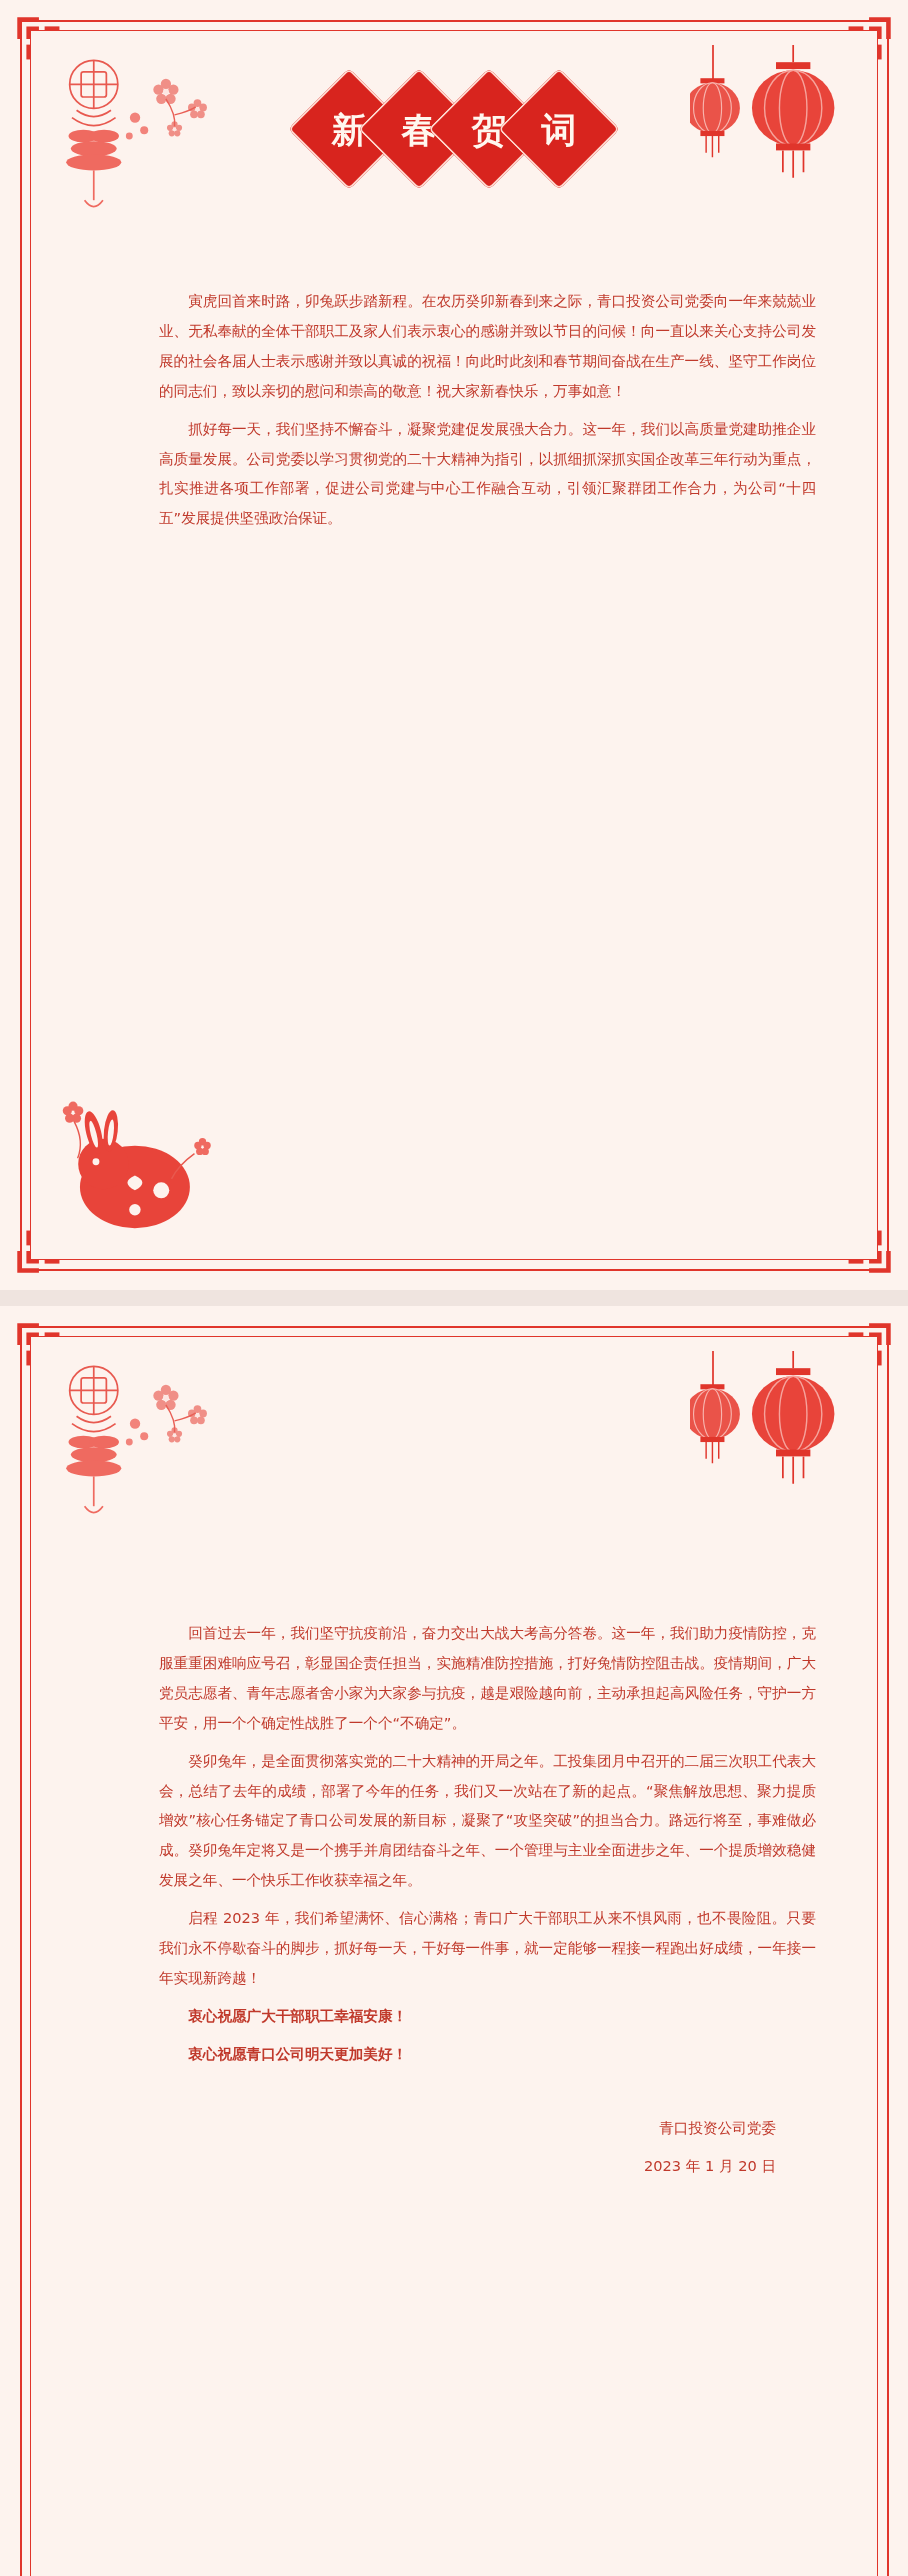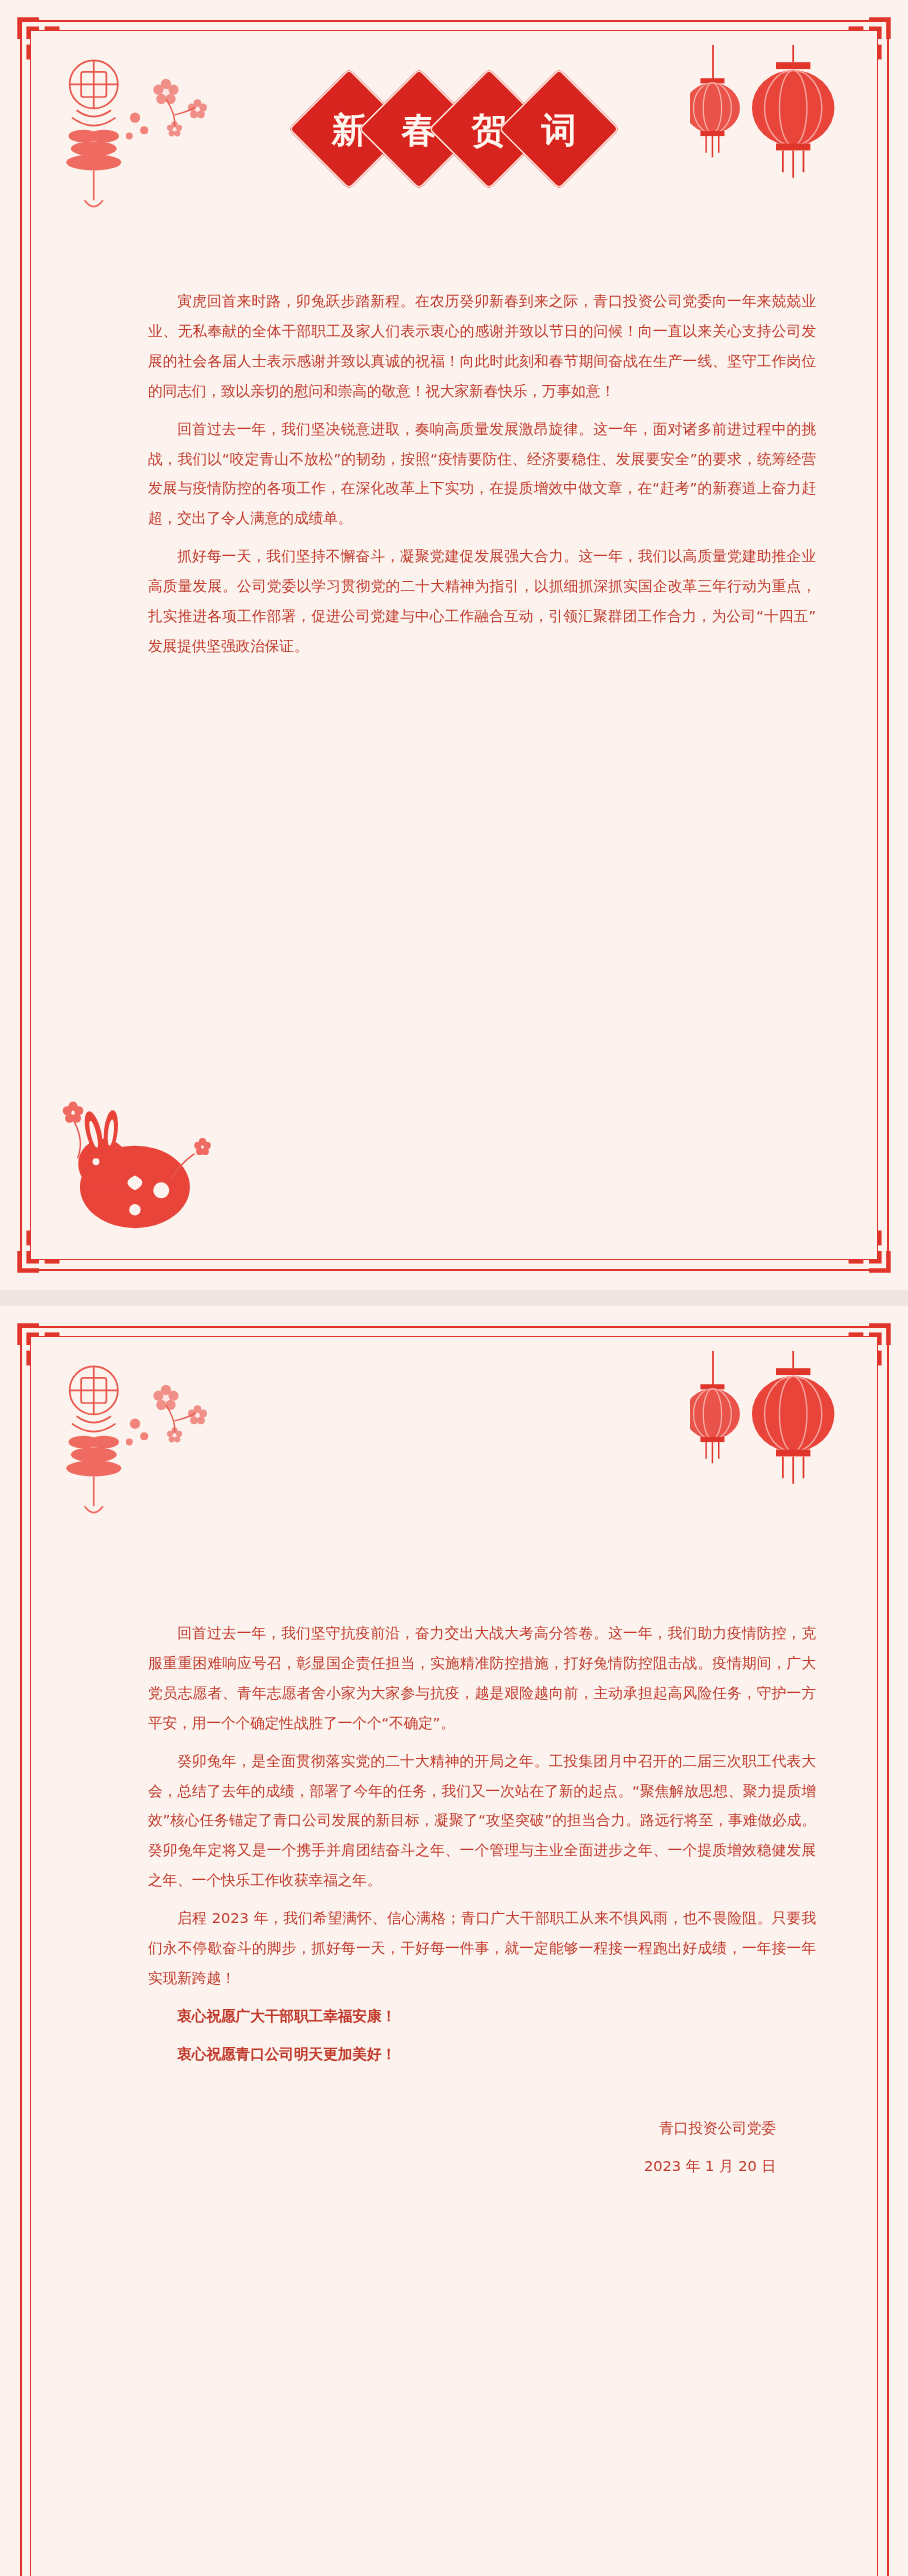--- a/index.html
+++ b/index.html
@@ -109,21 +109,21 @@
     right:92px;
     color:#c0392b;
     font-size:14.6px;
     line-height:2.05;
     font-family:"DejaVu Sans","Liberation Sans",sans-serif;
     text-align:justify;
   }
   .content1{top:286px;}
   .content2{top:312px;}
   .content p{
-    margin:0 0 8px 4px;
+    margin:0 0 8px 15px;
     text-indent:2em;
   }
   .content p.b{font-weight:bold;}
   .sig{
     margin-top:44px;
     text-align:right;
     padding-right:40px;
   }
   .sig div{margin-bottom:8px;}
 </style>
@@ -317,21 +317,20 @@
       <span class="ch">贺</span>
     </div>
     <div class="diamond">
       <span class="bg"></span>
       <span class="ch">词</span>
     </div>
   </div>
 
   <div class="content content1">
     <p><span class="b"></span><span>寅虎回首来时路，卯兔跃步踏新程。在农历癸卯新春到来之际，青口投资公司党委向一年来兢兢业业、无私奉献的全体干部职工及家人们表示衷心的感谢并致以节日的问候！向一直以来关心支持公司发展的社会各届人士表示感谢并致以真诚的祝福！向此时此刻和春节期间奋战在生产一线、坚守工作岗位的同志们，致以亲切的慰问和崇高的敬意！祝大家新春快乐，万事如意！</span></p>
-    <p><span class="b">回首过去一年，我们坚决锐意进取，奏响高质量发展激昂旋律。</span><span>这一年，面对诸多前进过程中的挑战，我们以“咬定青山不放松”的韧劲，按照“疫情要防住、经济要稳住、发展要安全”的要求，统筹经营发展与疫情防控的各项工作，在深化改革上下实功，在提质增效中做文章，在“赶考”的新赛道上奋力赶超，交出了令人满意的成绩单。</span></p>
     <p><span class="b">抓好每一天，我们坚持不懈奋斗，凝聚党建促发展强大合力。</span><span>这一年，我们以高质量党建助推企业高质量发展。公司党委以学习贯彻党的二十大精神为指引，以抓细抓深抓实国企改革三年行动为重点，扎实推进各项工作部署，促进公司党建与中心工作融合互动，引领汇聚群团工作合力，为公司“十四五”发展提供坚强政治保证。</span></p>
   </div>
 </div>
 
 <div class="gap"></div>
 
 <div class="page page2">
 
   <div class="frame-outer"></div>
   <div class="frame-inner"></div>

